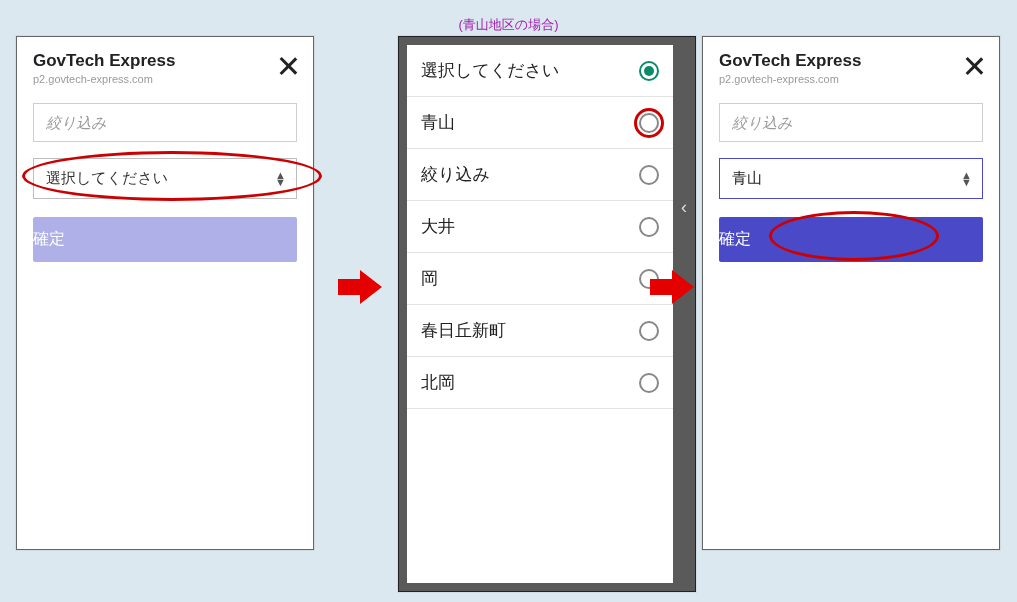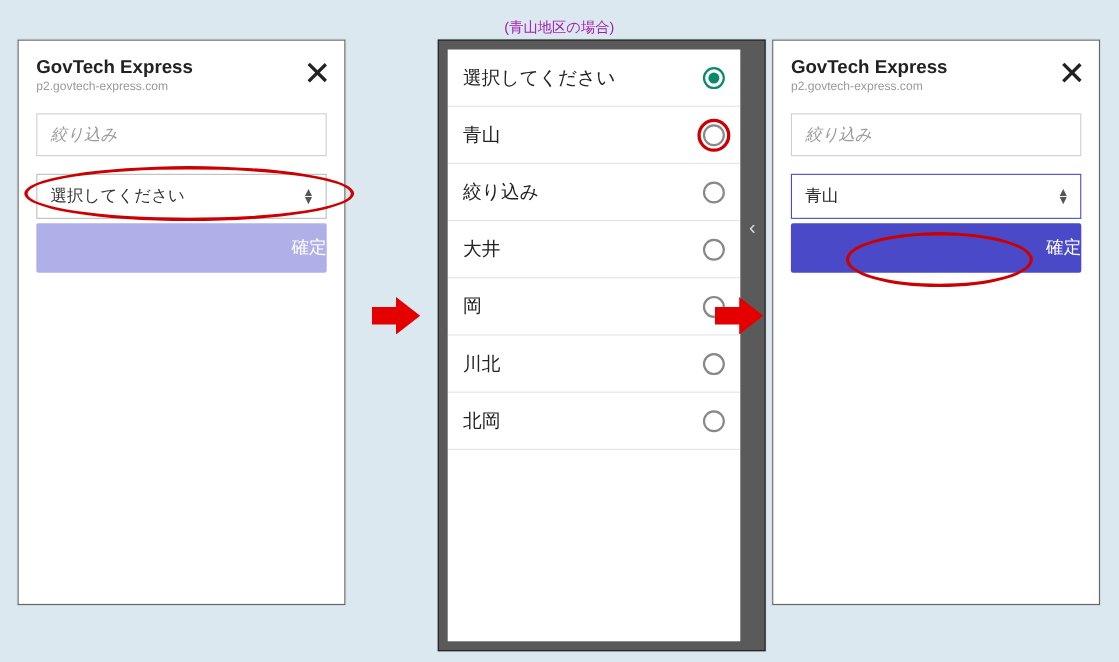--- a/index.html
+++ b/index.html
@@ -109,23 +109,23 @@
     top: 50%;
     transform: translateY(-50%);
     font-size: 11px;
     color: #555;
     line-height: 7px;
     display: flex;
     flex-direction: column;
   }
   .btn {
     width: 100%;
-    margin-top: 4px;
+    margin-top: 18px;
     padding: 12px 0;
-    text-align: right;
+    text-align: left;
     font-size: 16px;
     color: #fff;
     border-radius: 2px;
     border: none;
   }
   .btn.disabled { background: #b0b0e8; }
   .btn.enabled  { background: #4a4ac8; }
 
   
   .ring {
@@ -237,21 +237,21 @@
         </div>
         <div class="row">
           <span>大井</span>
           <span class="radio"></span>
         </div>
         <div class="row">
           <span>岡</span>
           <span class="radio"></span>
         </div>
         <div class="row">
-          <span>川北</span>
+          <span>春日丘新町</span>
           <span class="radio"></span>
         </div>
         <div class="row">
           <span>北岡</span>
           <span class="radio"></span>
         </div>
       </div>
     <div class="scroll-hint">‹</div>
   </div>
 </div>

